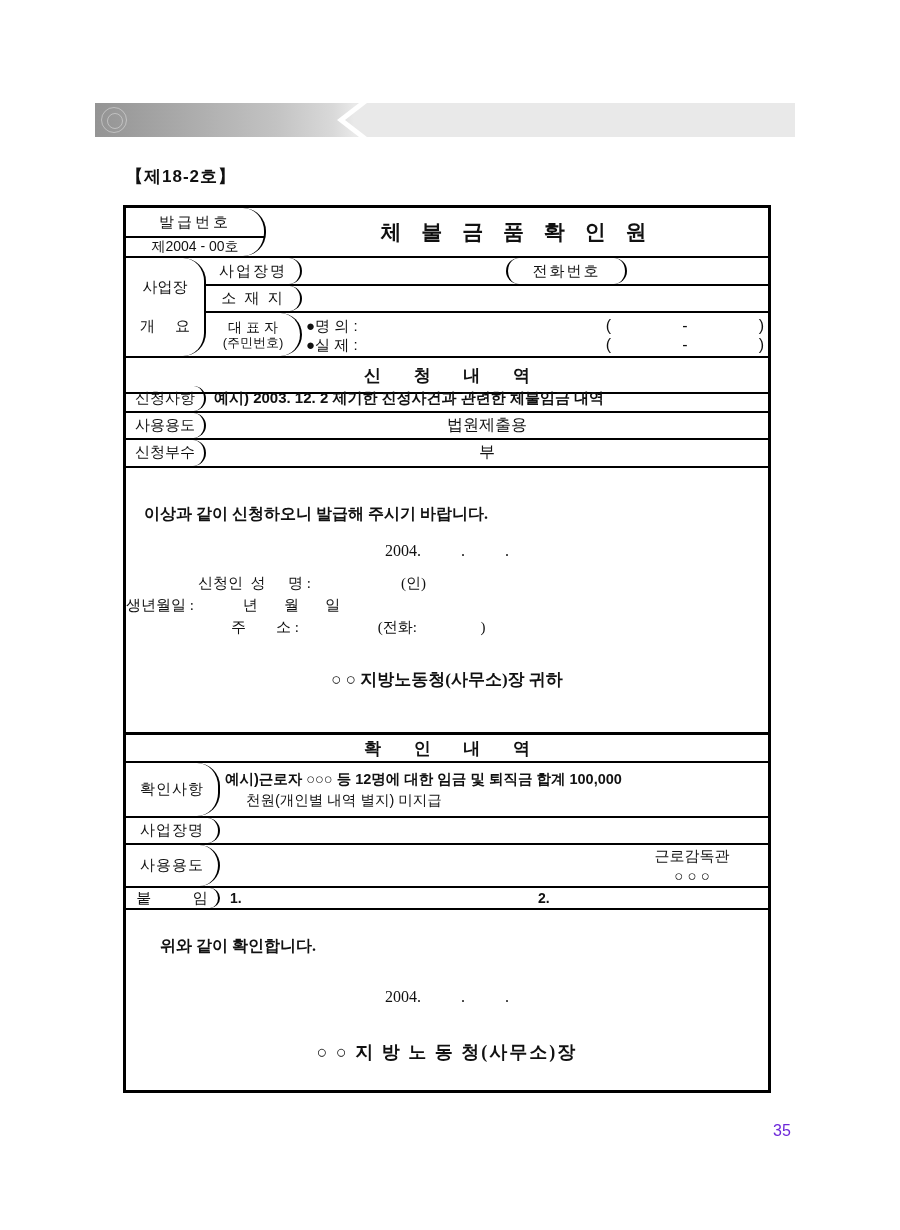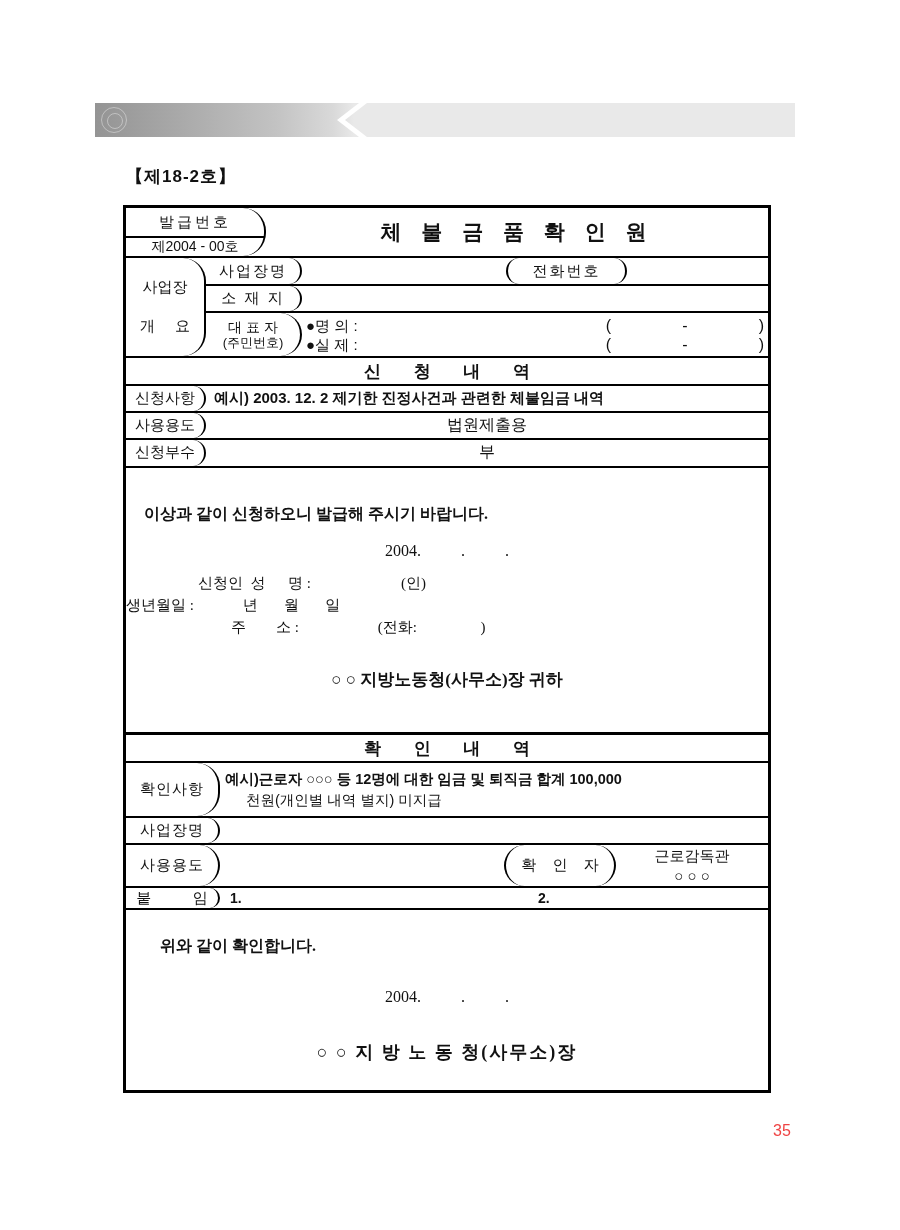--- a/index.html
+++ b/index.html
@@ -48,21 +48,21 @@
               align-items:center; justify-content:center; line-height:16px; }
   .b-label2 .sub { font-size:13px; letter-spacing:0;text-align:center; }
   .phone-cell { width:121px; font-size:15px; letter-spacing:2px; }
   .b-blank1 { flex:1; } .b-blank2 { width:141px; }
   .rep-val { flex:1; display:flex; flex-direction:column; justify-content:center; padding:0 4px; }
   .rep-line { display:flex; align-items:center; font-size:15px; line-height:19px; }
   .rep-line .paren { margin-left:auto; font-size:16px; }
 
   
   .sec-head { font-size:17px; font-weight:bold; letter-spacing:14px; text-indent:14px; }
-  .secC { top:150px; height:28px; }
+  .secC { top:150px; height:36px; }
   .secFh { top:527px; height:28px; }
 
   
   .secD { top:178px; height:82px; display:flex; flex-direction:column; }
   .d-row { display:flex; }
   .d-r1 { height:28px; } .d-r2 { height:27px; } .d-r3 { height:27px; }
   .d-label { width:80px; font-size:15px; }
   .d-val-left { flex:1; display:flex; align-items:center; padding-left:8px; font-size:15px; font-weight:bold; }
   .d-val-center { flex:1; font-size:16px; }
 
@@ -96,21 +96,21 @@
   .attach1 { padding-left:10px; }
   .attach2 { position:absolute; left:318px; }
 
   
   .secFree { top:702px; height:180px; }
   .confirm-text { position:absolute; left:34px; top:26px; font-size:16px; font-weight:bold; }
   .f-date { top:78px; }
   .signer { position:absolute; left:0; top:130px; width:100%; text-align:center;
             font-size:18px; font-weight:bold; letter-spacing:2px; }
 
-  .page-num { position:absolute; left:773px; top:1122px; font-size:16px; color:#ef4444; }
+  .page-num { position:absolute; left:773px; top:1122px; font-size:16px; color:#6d28d9; }
 </style>
 </head>
 <body>
 
 <div class="page">
 
   <div class="hbar">
     <div class="emblem"></div>
     <svg class="chev" viewBox="0 0 32 34">
       <polygon points="24,0 2,17 24,34 32,34 10,17 32,0" fill="#ffffff"></polygon>
@@ -203,21 +203,20 @@
     </div>
 
     <div class="sec secF2 bb2">
       <div class="f-label cc br2">사업장명</div>
       <div class="f2-blank"></div>
     </div>
 
     <div class="sec secF3 bb2">
       <div class="f-label cc br2">사용용도</div>
       <div class="f3-blank"></div>
-      <div class="confirmer cc bl2 br2">확 인 자</div>
       <div class="inspector">
         <span>근로감독관</span>
         <span>○ ○ ○</span>
       </div>
     </div>
 
     <div class="sec secF4 bb2">
       <div class="f4-label cc br2 pre">붙          임</div>
       <div class="f4-val">
         <span class="attach1">1.</span>

